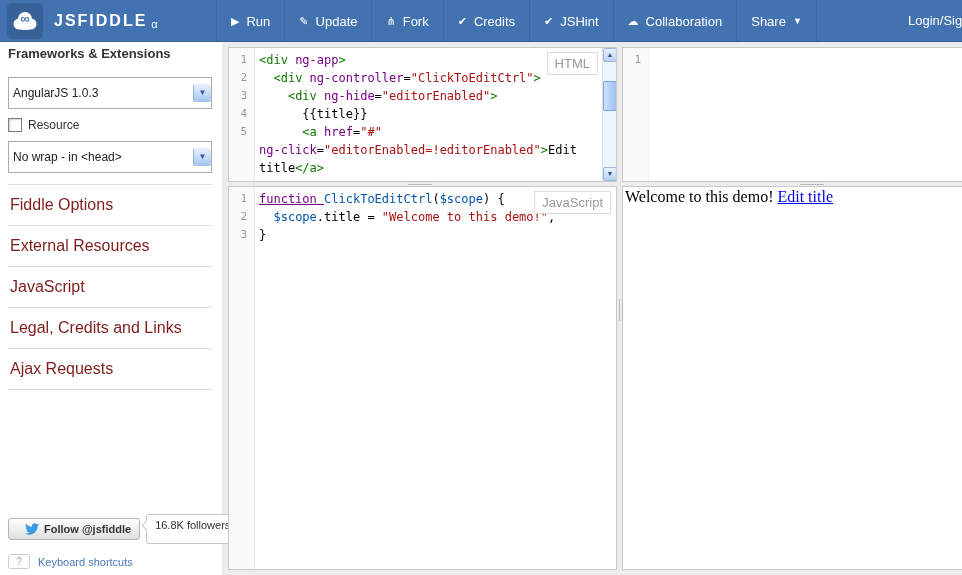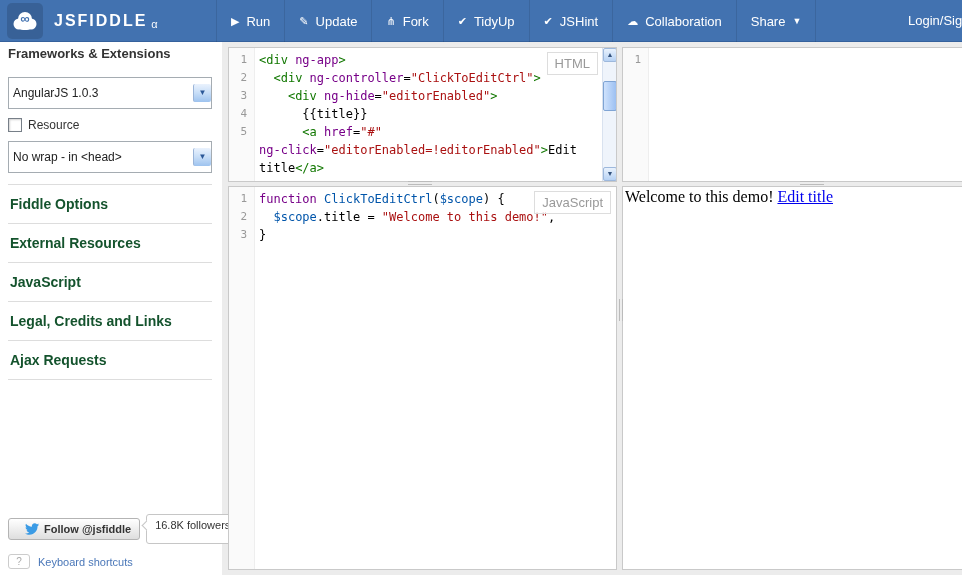--- a/index.html
+++ b/index.html
@@ -61,21 +61,21 @@
   .chk-row { display:flex; align-items:center; margin-top:7px; height:18px; }
   .chk-box {
     width:14px; height:14px; background:#fff; border:1px solid #777f88;
     box-shadow:inset 1px 1px 2px rgba(0,0,0,0.18); margin-right:6px;
   }
   .chk-label { font-size:12px; color:#333; }
   .select.second { margin-top:7px; }
   .sb-sections { margin-top:11px; list-style:none; }
   .sb-sections li {
     border-top:1px solid #ddd; padding:11px 0 11px 2px;
-    font-size:14px; color:#14532d; cursor:pointer;font-weight:bold;
+    font-size:16px; color:#7f1d1d; cursor:pointer;
   }
   .sb-sections li:last-child { border-bottom:1px solid #ddd; }
 
   .follow-row { position:absolute; left:8px; bottom:31px; display:flex; align-items:center; }
   .follow-btn {
     display:flex; align-items:center; height:22px; padding:0 8px 0 16px;
     border:1px solid #b4b4b4; border-radius:3px;
     background:linear-gradient(180deg,#ffffff,#dedede);
     font-size:11px; font-weight:bold; color:#333; cursor:pointer; white-space:nowrap;
   }
@@ -117,21 +117,21 @@
   }
   .code { flex:1; padding:3px 0 0 4px; overflow:hidden; }
   .code pre {
     height:18px; line-height:18px;
     font-family:"DejaVu Sans Mono", monospace; font-size:12px; color:#000;
     white-space:pre;
   }
   .tok-tag { color:#117700; }
   .tok-attr { color:#770088; }
   .tok-str { color:#aa1111; }
-  .tok-kw { color:#770088; }
+  .tok-kw { color:#770088;text-decoration:underline; }
   .tok-var { color:#0055aa; }
 
   .code-label {
     position:absolute; top:4px; padding:3px 7px; font-size:13px; color:#999;
     background:rgba(255,255,255,0.85); border:1px solid #ddd;
   }
   .label-html { right:18px; }
   .label-js { right:5px; }
 
   
@@ -191,21 +191,21 @@
       <div class="nav-item">
         <span class="icn">✎</span>
         <span>Update</span>
       </div>
       <div class="nav-item">
         <span class="icn">⋔</span>
         <span>Fork</span>
       </div>
       <div class="nav-item">
         <span class="icn">✔</span>
-        <span>TidyUp</span>
+        <span>Credits</span>
       </div>
       <div class="nav-item">
         <span class="icn">✔</span>
         <span>JSHint</span>
       </div>
       <div class="nav-item">
         <span class="icn">☁</span>
         <span>Collaboration</span>
       </div>
       <div class="nav-item">

